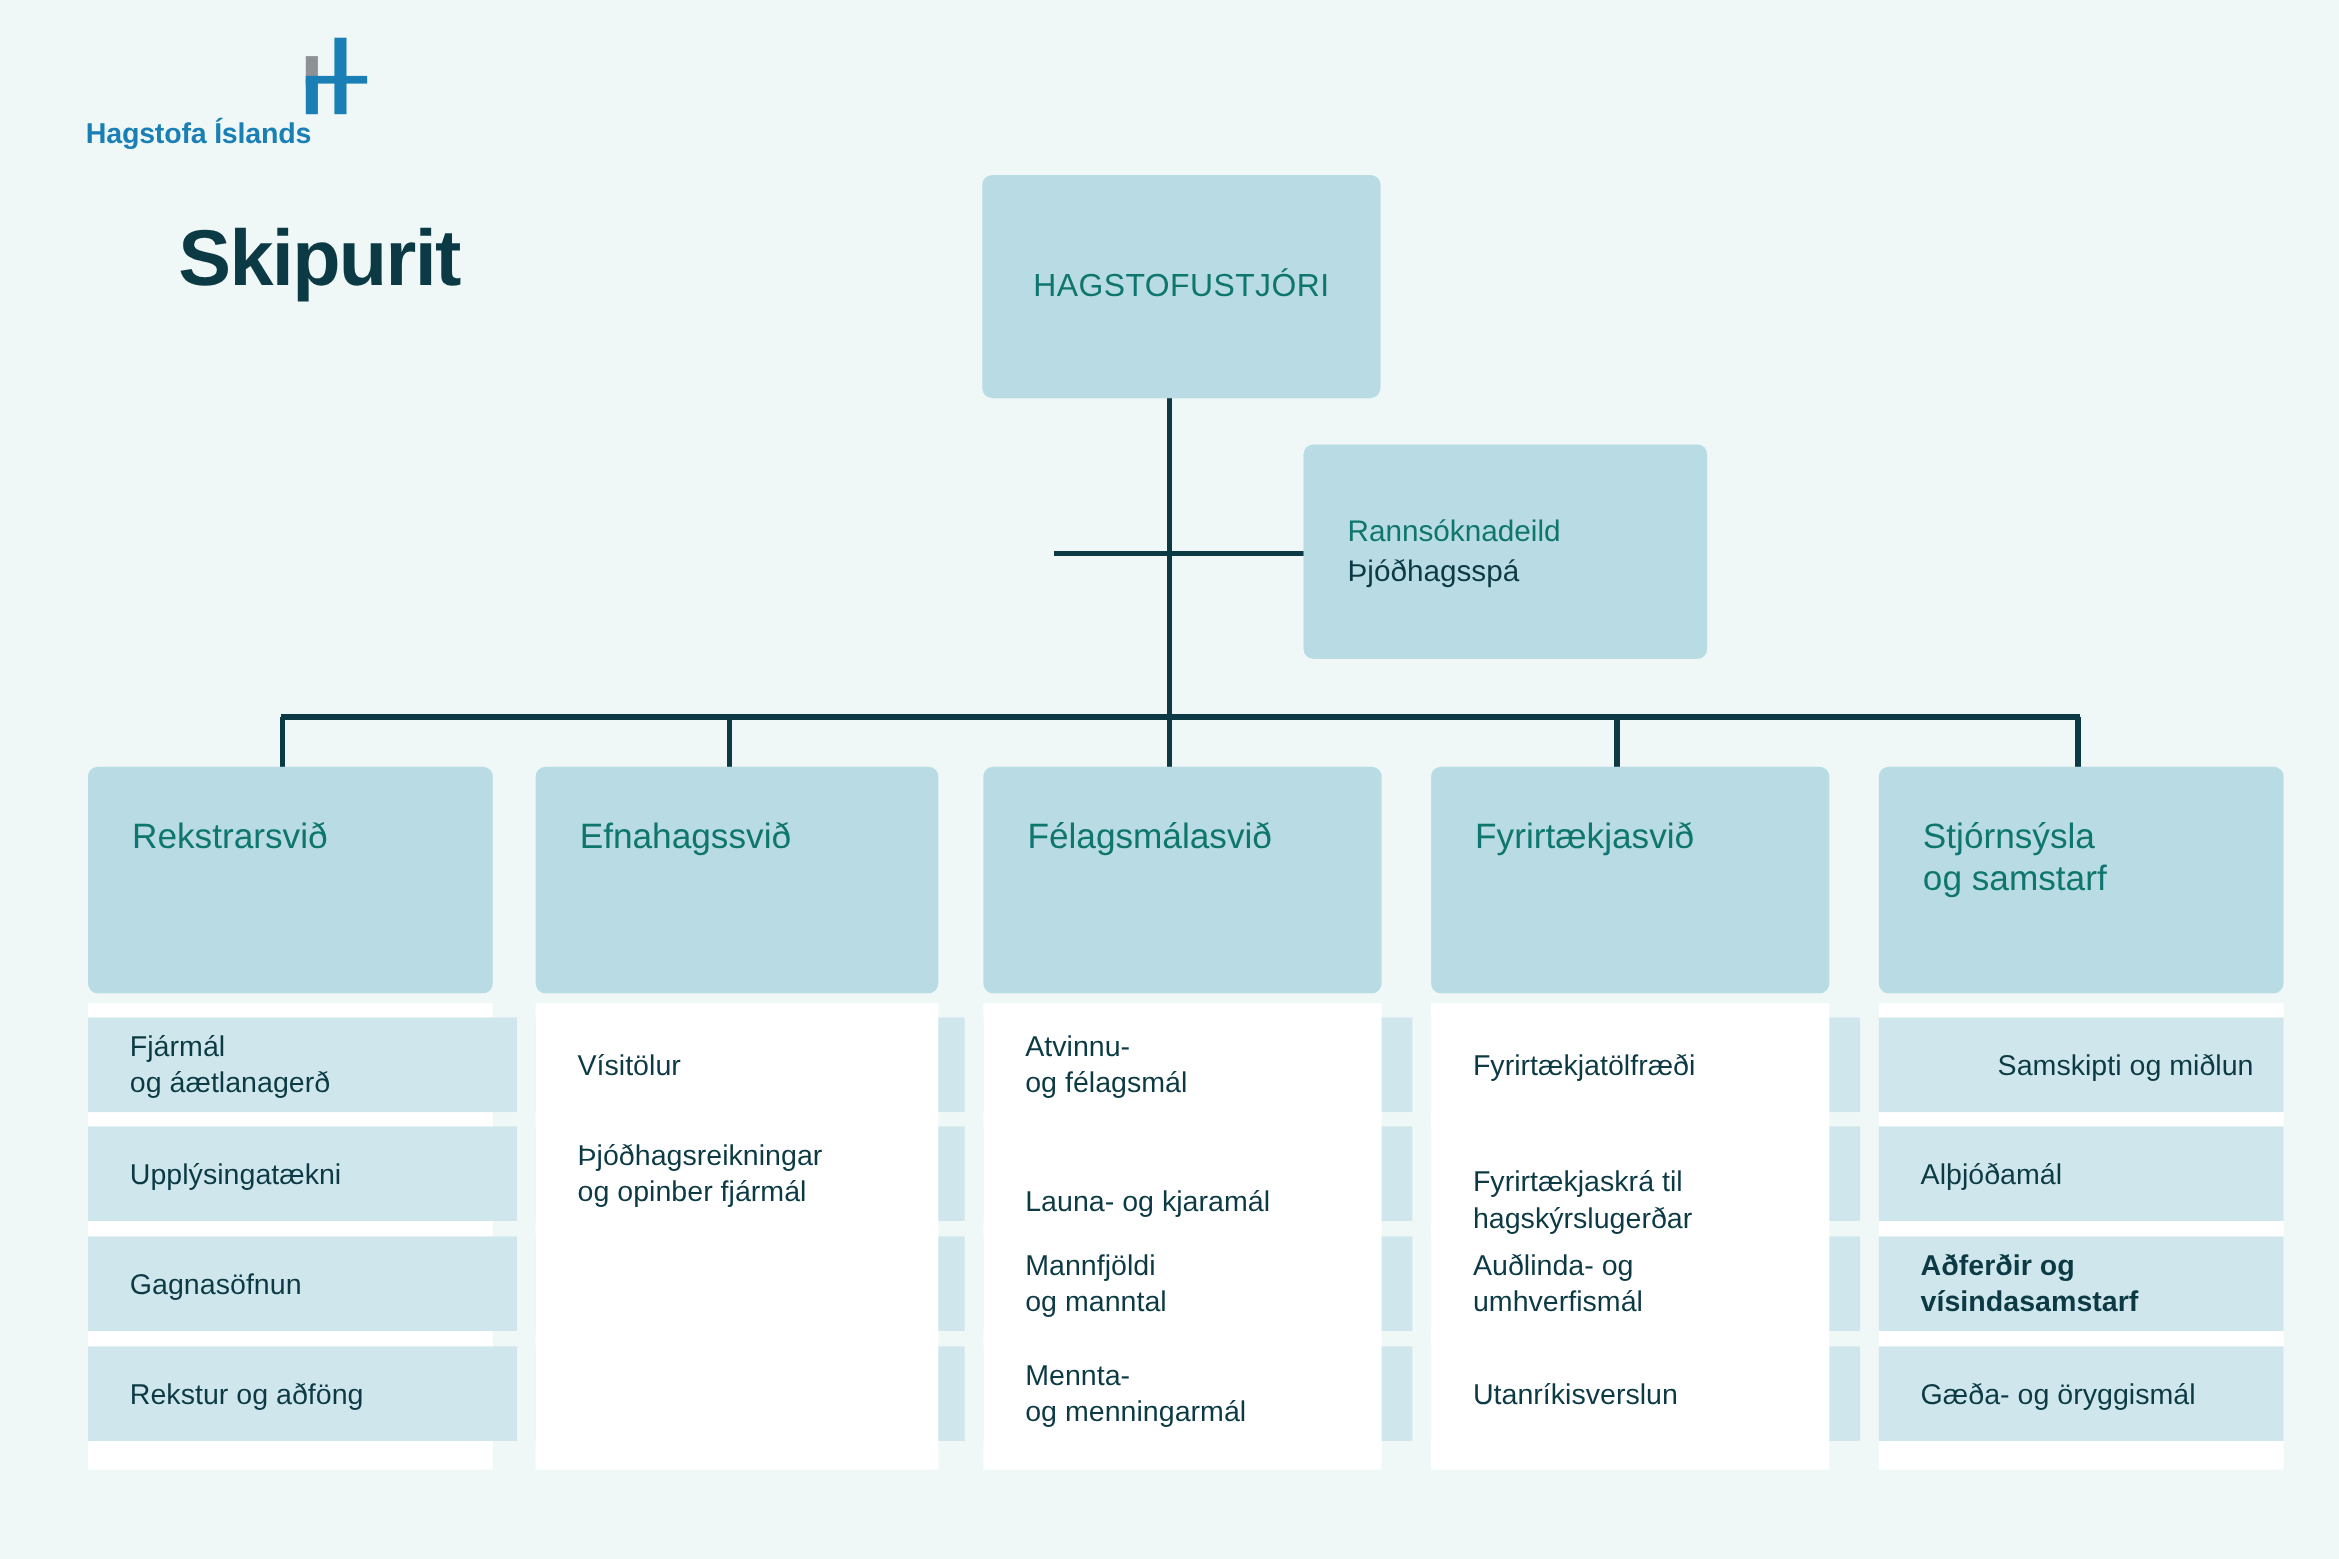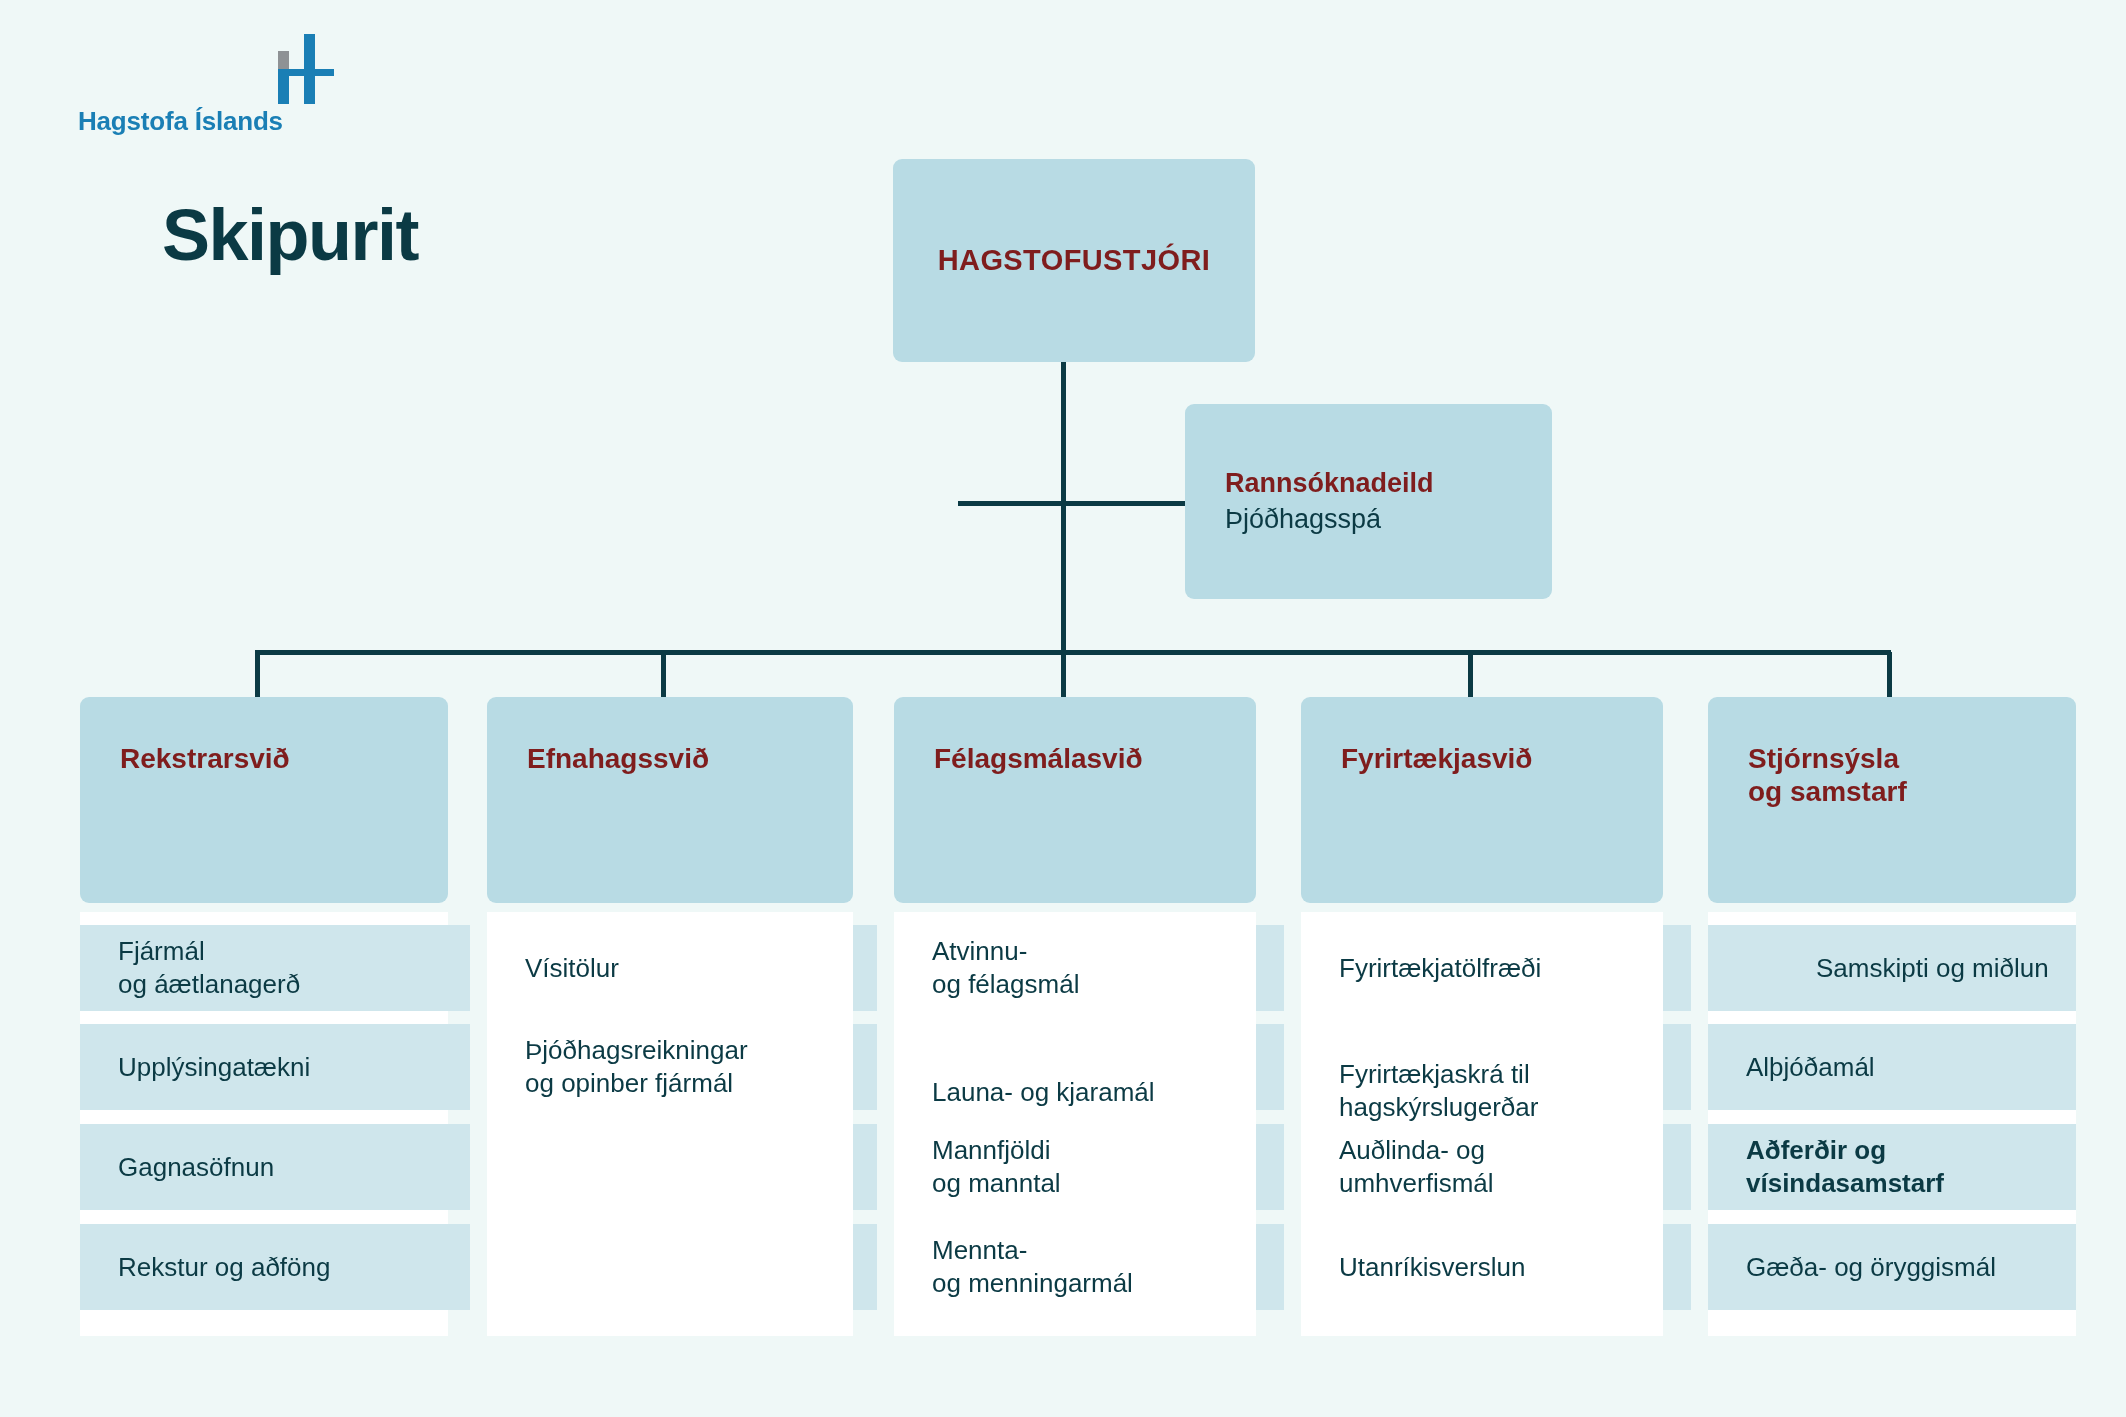--- a/index.html
+++ b/index.html
@@ -69,22 +69,22 @@
   .node {
     position: absolute;
     background: #b8dbe4;
     border-radius: 9px;
     box-sizing: border-box;
     display: flex;
     flex-direction: column;
     justify-content: center;
   }
   .node .node-title {
-    font-weight: bold;
-    color: #7f1d1d;
+    font-weight: normal;
+    color: #0f766e;
     line-height: 1.18;
     white-space: pre-line;
   }
   .node .node-sub {
     color: #0b3a44;
     line-height: 1.2;
     white-space: pre-line;
   }
 
   
@@ -115,21 +115,21 @@
   .node-l2 .node-sub   { font-size: 27px; }
 
   
   .dept-head {
     top: 697px;
     height: 206px;
     padding-left: 40px;
     justify-content: flex-start;
     padding-top: 45px;
   }
-  .dept-head .node-title { font-size: 28px; }
+  .dept-head .node-title { font-size: 32px; }
 
   
   .stripe {
     position: absolute;
     background: #cfe6ec;
     z-index: 1;
   }
 
   
   .list-card {

